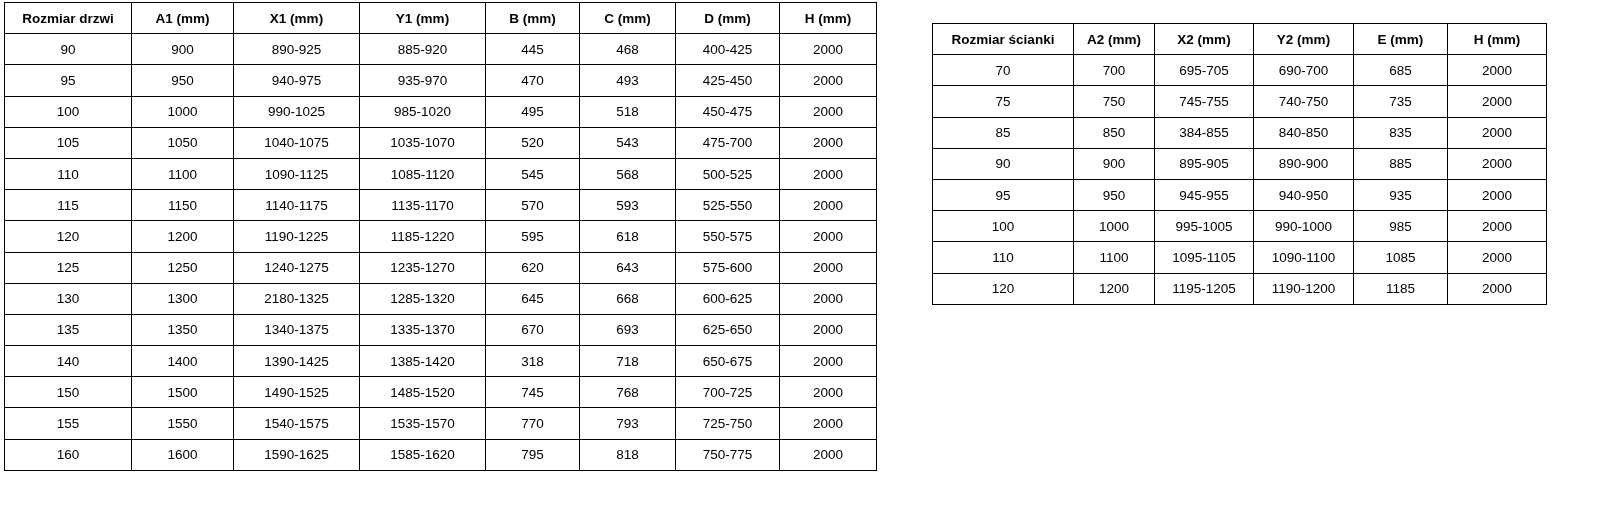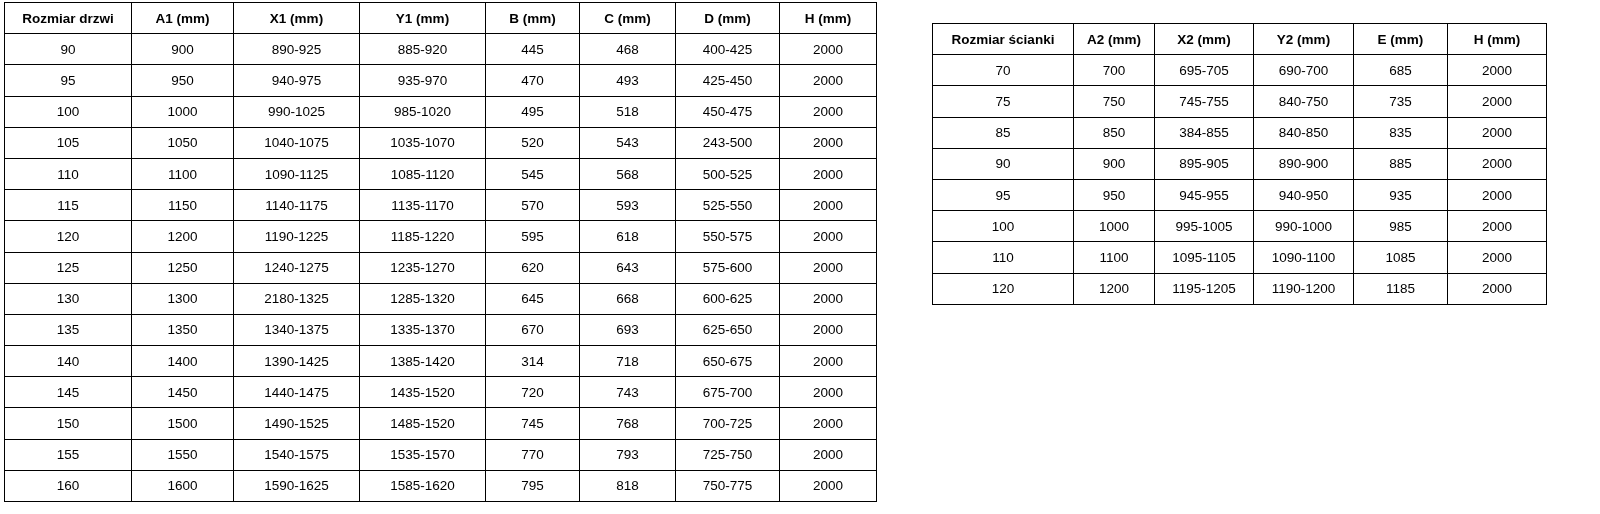--- a/index.html
+++ b/index.html
@@ -131,21 +131,21 @@
           <td>450-475</td>
           <td>2000</td>
         </tr>
         <tr>
           <td>105</td>
           <td>1050</td>
           <td>1040-1075</td>
           <td>1035-1070</td>
           <td>520</td>
           <td>543</td>
-          <td>243-500</td>
+          <td>475-700</td>
           <td>2000</td>
         </tr>
         <tr>
           <td>110</td>
           <td>1100</td>
           <td>1090-1125</td>
           <td>1085-1120</td>
           <td>545</td>
           <td>568</td>
           <td>500-525</td>
@@ -199,33 +199,23 @@
           <td>670</td>
           <td>693</td>
           <td>625-650</td>
           <td>2000</td>
         </tr>
         <tr>
           <td>140</td>
           <td>1400</td>
           <td>1390-1425</td>
           <td>1385-1420</td>
-          <td>314</td>
+          <td>318</td>
           <td>718</td>
           <td>650-675</td>
-          <td>2000</td>
-        </tr>
-        <tr>
-          <td>145</td>
-          <td>1450</td>
-          <td>1440-1475</td>
-          <td>1435-1520</td>
-          <td>720</td>
-          <td>743</td>
-          <td>675-700</td>
           <td>2000</td>
         </tr>
         <tr>
           <td>150</td>
           <td>1500</td>
           <td>1490-1525</td>
           <td>1485-1520</td>
           <td>745</td>
           <td>768</td>
           <td>700-725</td>
@@ -279,21 +269,21 @@
           <td>700</td>
           <td>695-705</td>
           <td>690-700</td>
           <td>685</td>
           <td>2000</td>
         </tr>
         <tr>
           <td>75</td>
           <td>750</td>
           <td>745-755</td>
-          <td>840-750</td>
+          <td>740-750</td>
           <td>735</td>
           <td>2000</td>
         </tr>
         <tr>
           <td>85</td>
           <td>850</td>
           <td>384-855</td>
           <td>840-850</td>
           <td>835</td>
           <td>2000</td>

